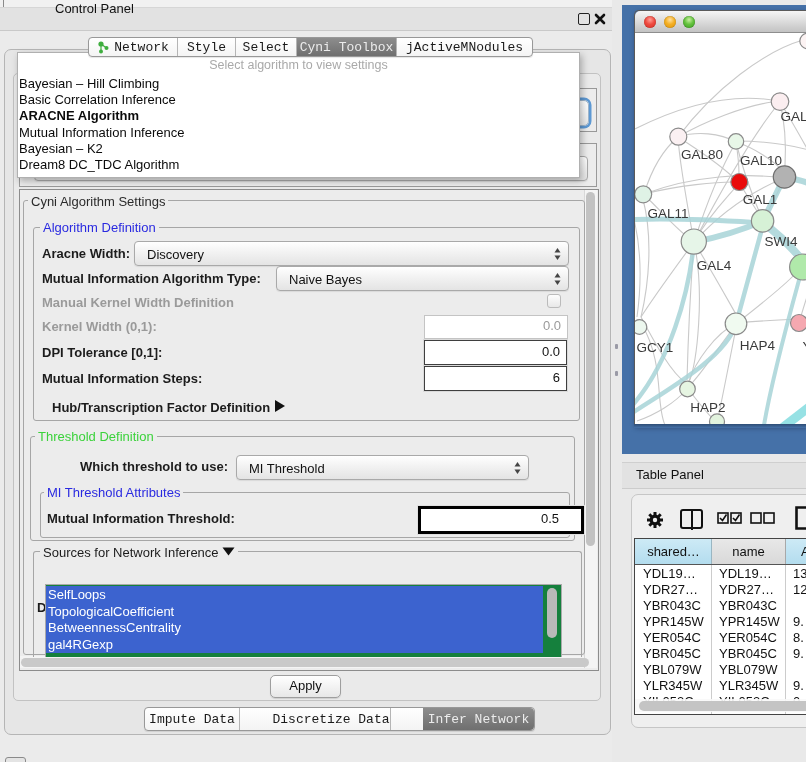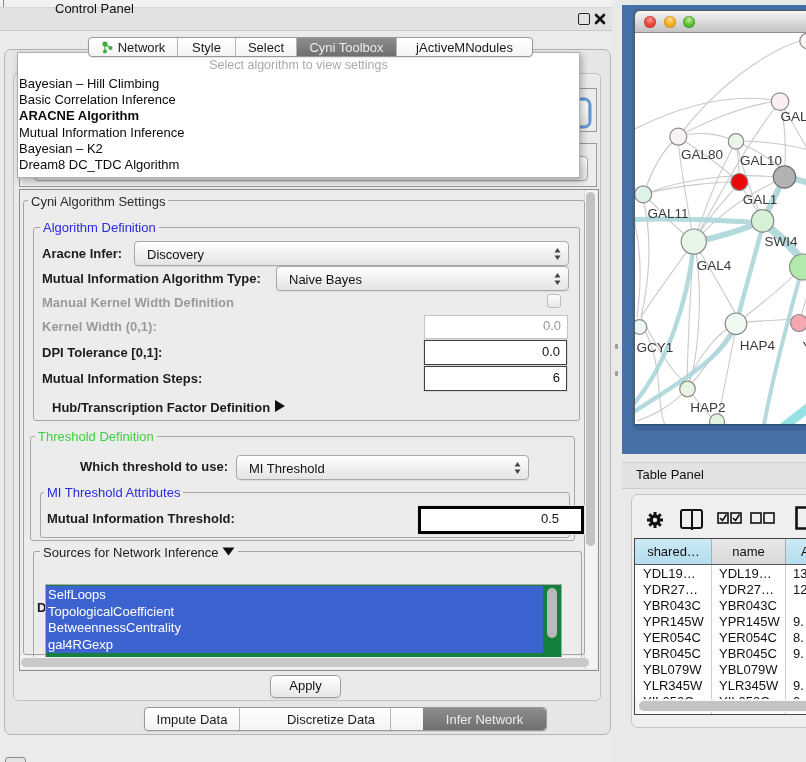--- a/index.html
+++ b/index.html
@@ -8,21 +8,21 @@
 .bold{font-weight:bold;}
 .lbl{position:absolute;font-size:13px;font-weight:bold;color:#1c1c1c;white-space:nowrap;}
 .glbl{position:absolute;font-size:13px;font-weight:bold;color:#9a9a9a;white-space:nowrap;}
 .grpbox{position:absolute;border:1px solid #a6a6a6;border-radius:3px;}
 .grptitle{position:absolute;font-size:13px;background:#ececec;padding:0 3px;white-space:nowrap;}
 .combo{position:absolute;border:1px solid #a9a9a9;border-radius:4px;background:linear-gradient(#ffffff,#f2f2f2 45%,#e4e4e4);box-shadow:0 1px 1px rgba(0,0,0,.08);}
 .combo .ctext{position:absolute;left:12px;top:50%;transform:translateY(-50%);font-size:13px;color:#111;}
 .carrows{position:absolute;right:7px;top:50%;transform:translateY(-50%);width:7px;height:12px;}
 .tfield{position:absolute;background:#fff;font-size:13px;color:#111;text-align:right;}
 .seg{position:absolute;height:22px;border:1px solid #989898;border-radius:4px;background:linear-gradient(#ffffff,#f4f4f4);display:flex;align-items:center;box-shadow:0 1px 1px rgba(0,0,0,.1);}
-.seg .it{font-size:13px;color:#1a1a1a;height:100%;display:flex;align-items:center;justify-content:center;border-right:1px solid #b5b5b5;}
+.seg .it{font-size:13px;color:#1a1a1a;height:100%;display:flex;align-items:center;justify-content:center;border-right:1px solid #b5b5b5;font-family:Liberation Mono, monospace;}
 .seg .it:last-child{border-right:none;}
 .seg .sel{background:linear-gradient(#8d8d8d,#6f6f6f);color:#ececec;}
 </style>
 </head>
 <body>
 
 <div class="abs" style="left:0;top:0;width:612px;height:762px;background:#ebebeb;">
 
   <div class="abs" style="left:0;top:0;width:612px;height:7px;background:#f1f1f1;border-bottom:1px solid #d6d6d6;"></div>
   <div class="abs" style="left:3px;top:0;width:1px;height:7px;background:#8a8a8a;"></div>
@@ -54,21 +54,21 @@
 
   <div class="abs" style="left:20px;top:656px;width:564px;height:12px;background:#f4f4f4;"></div>
   <div class="abs" style="left:21px;top:657.5px;width:568px;height:9px;background:#c9c9c9;border-radius:5px;"></div>
 
   <div class="grpbox" style="left:23px;top:200px;width:560px;height:453px;"></div>
   <div class="grptitle" style="left:28px;top:194px;color:#2a2a2a;">Cyni Algorithm Settings</div>
 
   <div class="grpbox" style="left:33px;top:227px;width:545px;height:192px;"></div>
   <div class="grptitle" style="left:40px;top:220px;color:#2a2ae0;">Algorithm Definition</div>
 
-  <div class="lbl" style="left:42px;top:246px;">Aracne Infer:</div>
+  <div class="lbl" style="left:42px;top:246px;">Aracne Width:</div>
   <div class="combo" style="left:134px;top:241px;width:433px;height:23px;">
     <span class="ctext">Discovery</span>
     <svg class="carrows" viewBox="0 0 7 12">
         <path d="M3.5 0 L6.5 4.5 H0.5 Z" fill="#444"></path>
         <path d="M3.5 12 L6.5 7.5 H0.5 Z" fill="#444"></path>
       </svg>
   </div>
 
   <div class="lbl" style="left:42px;top:271px;">Mutual Information Algorithm Type:</div>
   <div class="combo" style="left:276px;top:266px;width:291px;height:23px;">
@@ -124,21 +124,21 @@
     <div style="position:absolute;left:0;top:1px;width:497px;height:67px;background:#3c63cf;"></div>
     <div style="position:absolute;left:2px;top:2px;font-size:13px;color:#fff;line-height:16.5px;">SelfLoops<br>TopologicalCoefficient<br>BetweennessCentrality<br>gal4RGexp</div>
     <div style="position:absolute;left:501px;top:3px;width:10px;height:50px;background:#b9b9b9;border-radius:5px;"></div>
   </div>
 
   <div class="abs" style="left:270px;top:675px;width:69px;height:19px;border:1px solid #9e9e9e;border-radius:5px;background:linear-gradient(#ffffff,#e7e7e7);box-shadow:0 1px 1px rgba(0,0,0,.12);text-align:center;font-size:13px;color:#111;padding-top:2px;">Apply</div>
 
   <div class="seg" style="left:144px;top:707px;gap:32px;">
     <div class="it" style="width:94px;">Impute Data</div>
     <div class="it" style="width:118px;">Discretize Data</div>
-    <div class="it sel" style="width:123px;border-top-right-radius:4px;border-bottom-right-radius:4px;">Infer Network</div>
+    <div class="it sel" style="width:111px;border-top-right-radius:4px;border-bottom-right-radius:4px;">Infer Network</div>
   </div>
 
   <div class="abs" style="left:5px;top:757px;width:19px;height:14px;border:1.5px solid #8a8a8a;border-radius:3px;background:#e4e4e4;"></div>
 
   <div class="seg" style="left:88px;top:37px;height:18px;z-index:6;">
     <div class="it" style="width:88px;border-top-left-radius:4px;border-bottom-left-radius:4px;"><svg width="13" height="14" viewBox="0 0 13 14" style="margin-right:4px;">
           <circle cx="4" cy="4" r="2.6" fill="#3fae3f"></circle>
           <circle cx="9.5" cy="8" r="2" fill="#3fae3f"></circle>
           <circle cx="4" cy="11.5" r="2" fill="#3fae3f"></circle>
           <path d="M4 4 L9.5 8 M4 4 L4 11.5" stroke="#3fae3f" stroke-width="1.2" fill="none"></path>

